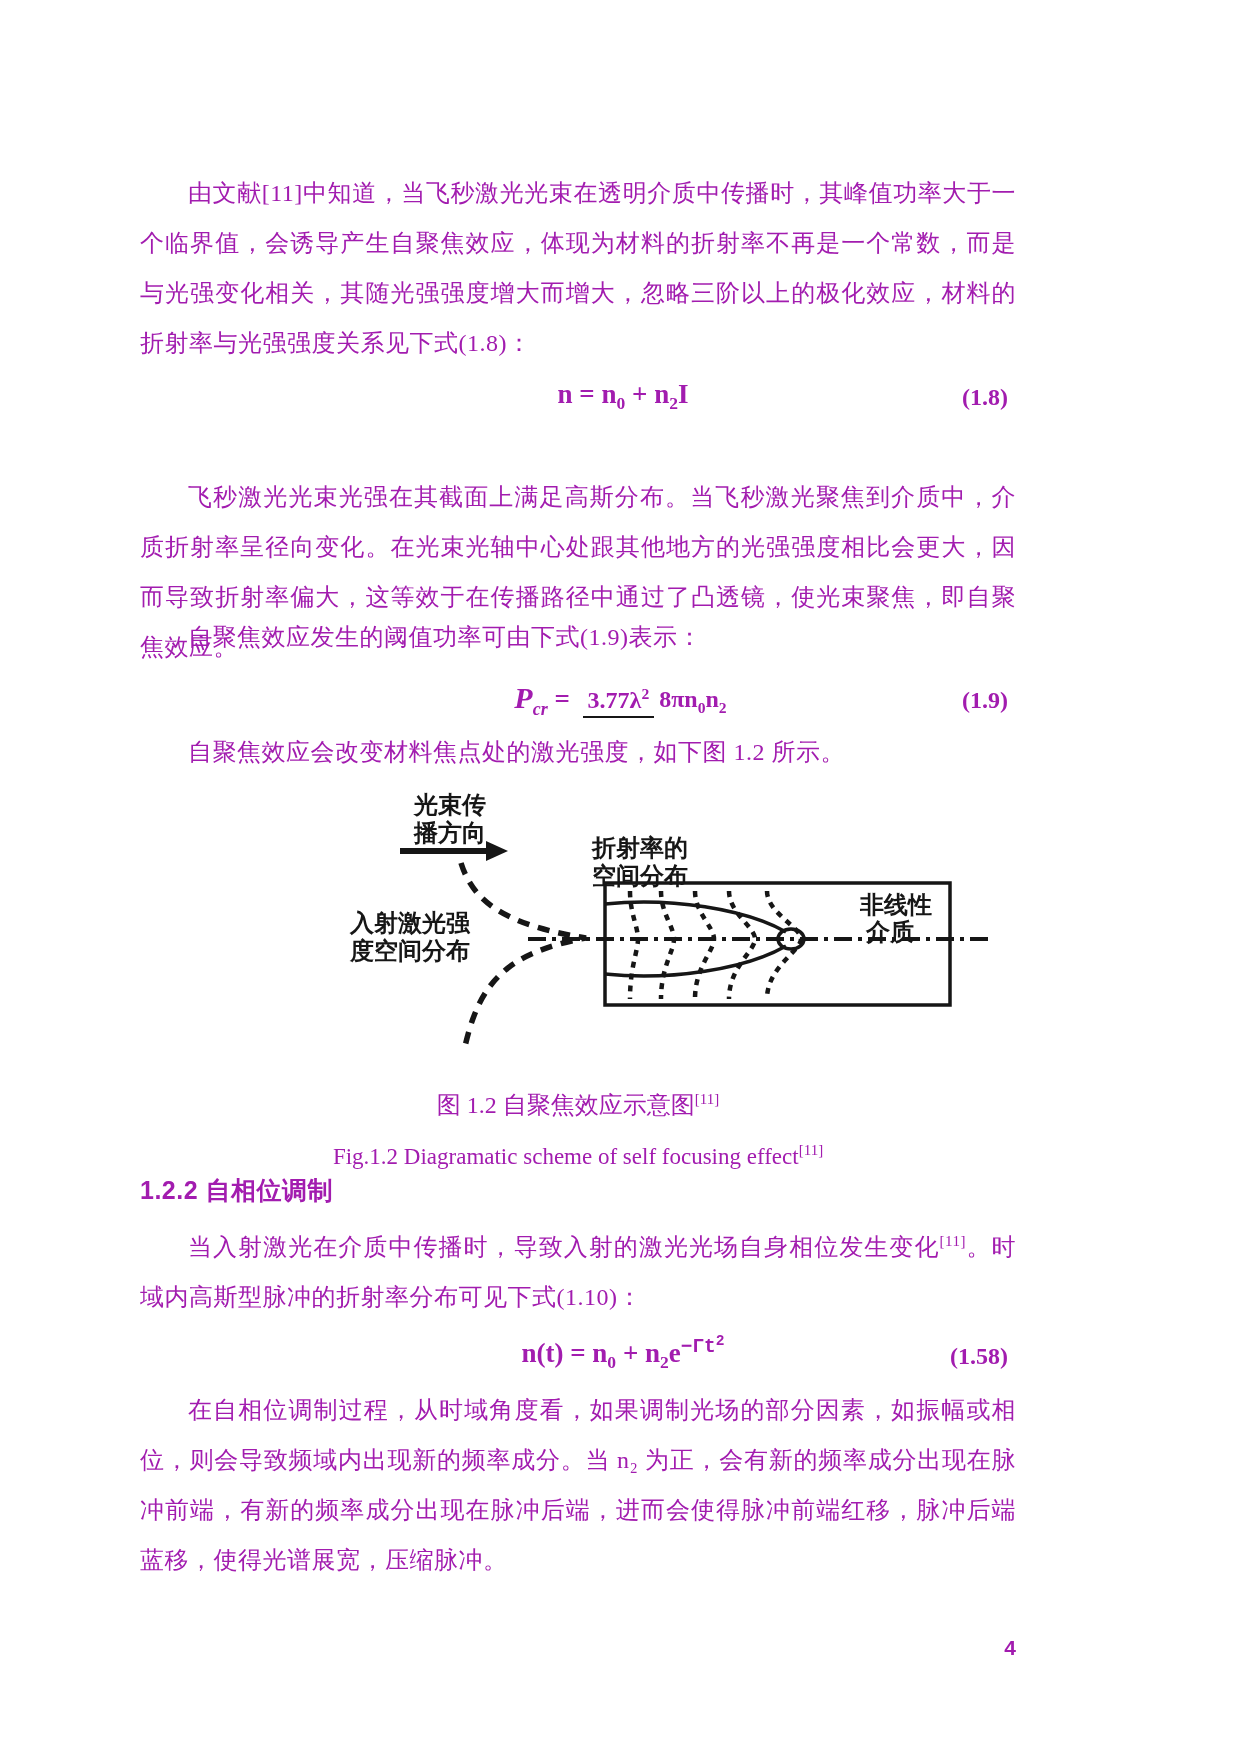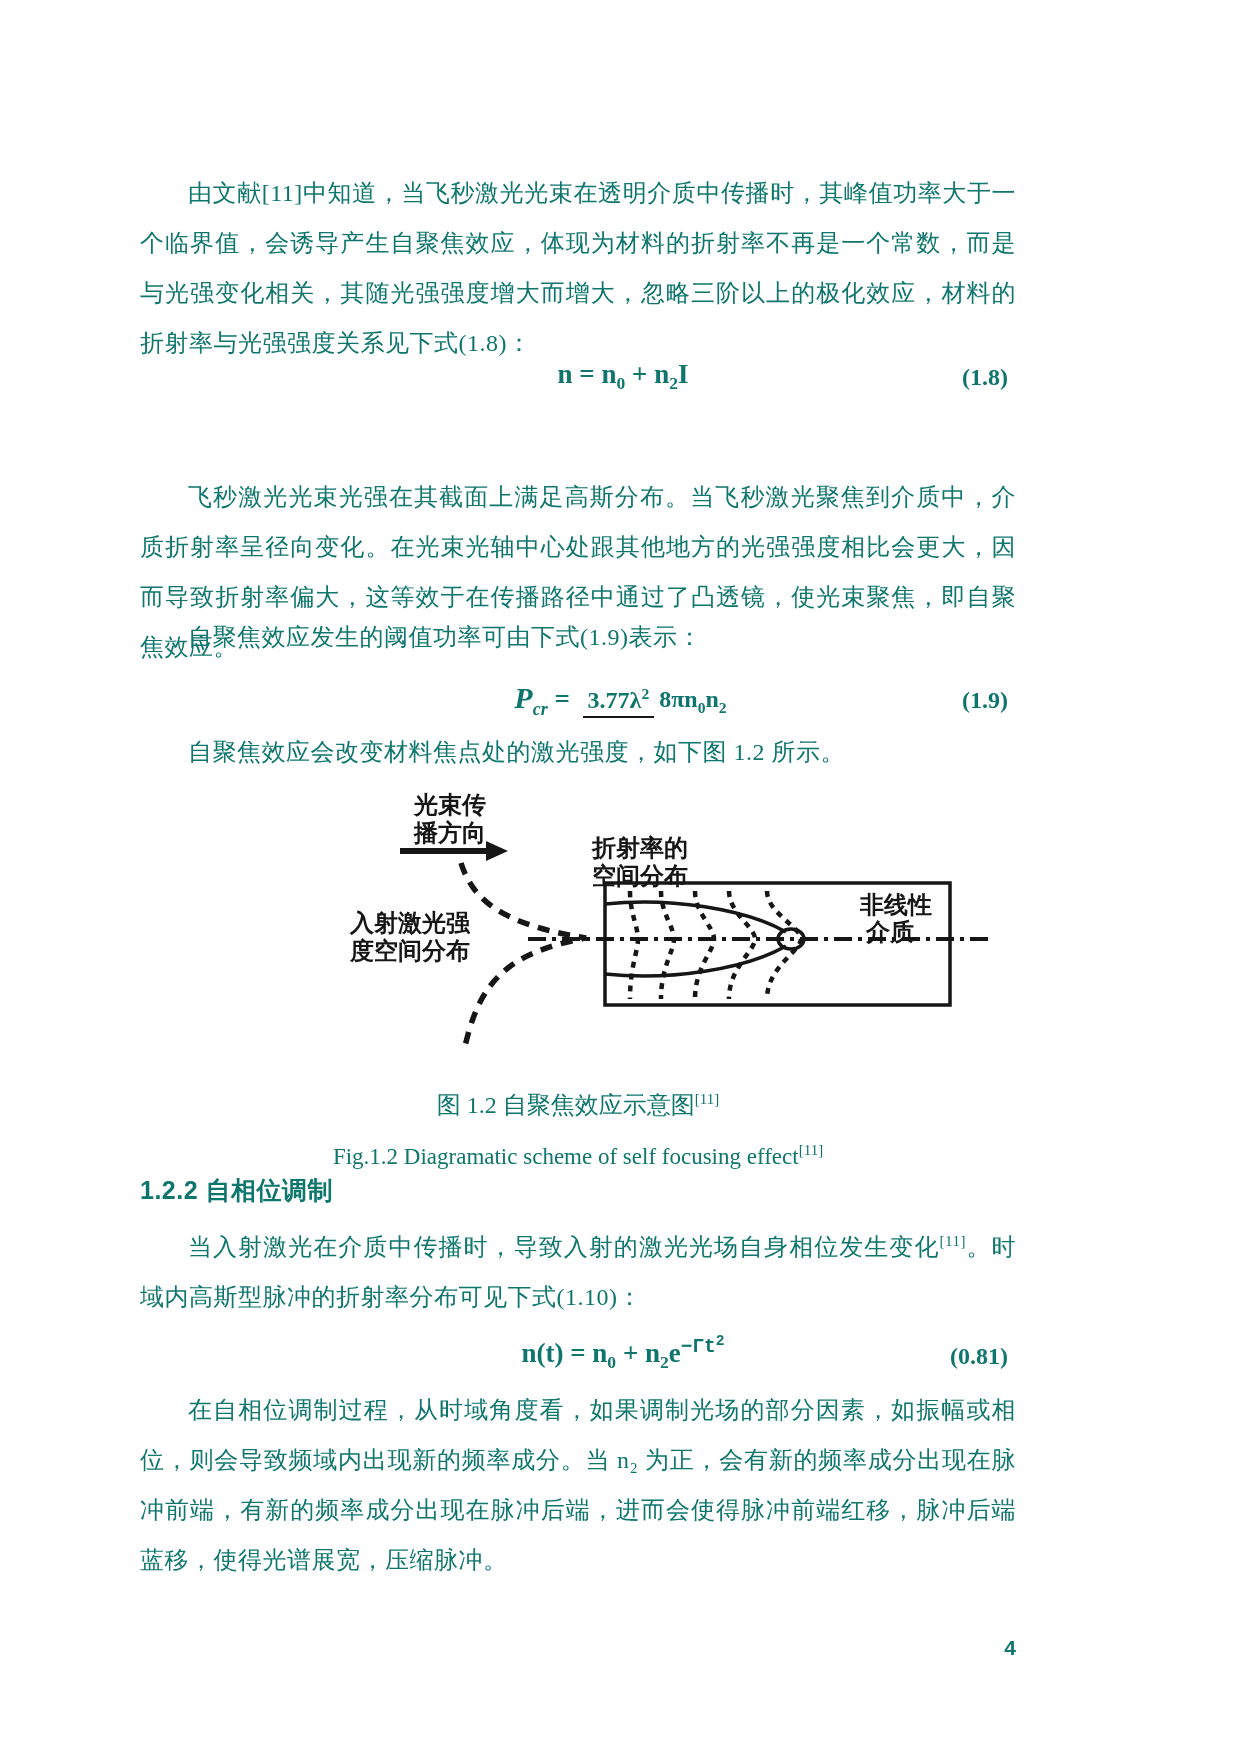--- a/index.html
+++ b/index.html
@@ -2,21 +2,21 @@
 <html lang="zh"><head>
 <meta charset="utf-8">
 <style>
   html,body{margin:0;padding:0;background:#e8e8e8;}
   .page{
     position:relative;
     width:1240px;height:1754px;
     background:#ffffff;
     margin:0 auto;
     font-family:"Liberation Serif","DejaVu Serif",serif;
-    color:#0f766e;
+    color:#a21caf;
     overflow:hidden;
   }
   .col{position:absolute;left:140px;width:876px;}
   .body-text{
     font-size:24px;
     line-height:50px;
     text-align:justify;
     letter-spacing:0.5px;
   }
   .indent{text-indent:2em;}
@@ -69,21 +69,21 @@
     font-family:"Liberation Sans","DejaVu Sans",sans-serif;
   }
 </style>
 </head>
 <body>
 
 <div class="page">
 
   <div class="col body-text indent" style="top:168px;">由文献[11]中知道，当飞秒激光光束在透明介质中传播时，其峰值功率大于一个临界值，会诱导产生自聚焦效应，体现为材料的折射率不再是一个常数，而是与光强变化相关，其随光强强度增大而增大，忽略三阶以上的极化效应，材料的折射率与光强强度关系见下式(1.8)：</div>
 
-  <div class="eq-row" style="top:352px;height:50px;">
+  <div class="eq-row" style="top:372px;height:50px;">
     <span class="eq-body"><span>n = n</span><sub class="m">0</sub><span> + n</span><sub class="m">2</sub><span>I</span></span>
     <span class="eq-num">(1.8)</span>
   </div>
 
 
   <div class="col body-text indent" style="top:472px;">飞秒激光光束光强在其截面上满足高斯分布。当飞秒激光聚焦到介质中，介质折射率呈径向变化。在光束光轴中心处跟其他地方的光强强度相比会更大，因而导致折射率偏大，这等效于在传播路径中通过了凸透镜，使光束聚焦，即自聚焦效应。</div>
 
   <div class="col body-text indent" style="top:612px;">自聚焦效应发生的阈值功率可由下式(1.9)表示：</div>
 
   <div class="eq-row" style="top:660px;height:80px;">
@@ -144,20 +144,20 @@
   </div>
 
   <div class="heading" style="top:1168px;">1.2.2  自相位调制</div>
 
   <div class="col body-text indent" style="top:1222px;">
     <span>当入射激光在介质中传播时，导致入射的激光光场自身相位发生变化</span><span class="ref-sup">[11]</span><span>。时域内高斯型脉冲的折射率分布可见下式(1.10)：</span>
   </div>
 
   <div class="eq-row" style="top:1328px;height:56px;">
     <span class="eq-body"><span>n(t) = n</span><sub class="m">0</sub><span> + n</span><sub class="m">2</sub><span>e</span><span class="expsup"><span>−Γt</span><span class="exp2">2</span></span></span>
-    <span class="eq-num">(0.81)</span>
+    <span class="eq-num">(1.58)</span>
   </div>
 
   <div class="col body-text indent" style="top:1385px;">在自相位调制过程，从时域角度看，如果调制光场的部分因素，如振幅或相位，则会导致频域内出现新的频率成分。当 n₂ 为正，会有新的频率成分出现在脉冲前端，有新的频率成分出现在脉冲后端，进而会使得脉冲前端红移，脉冲后端蓝移，使得光谱展宽，压缩脉冲。</div>
 
   <div class="page-num">4</div>
 
 </div>
 
 </body></html>

